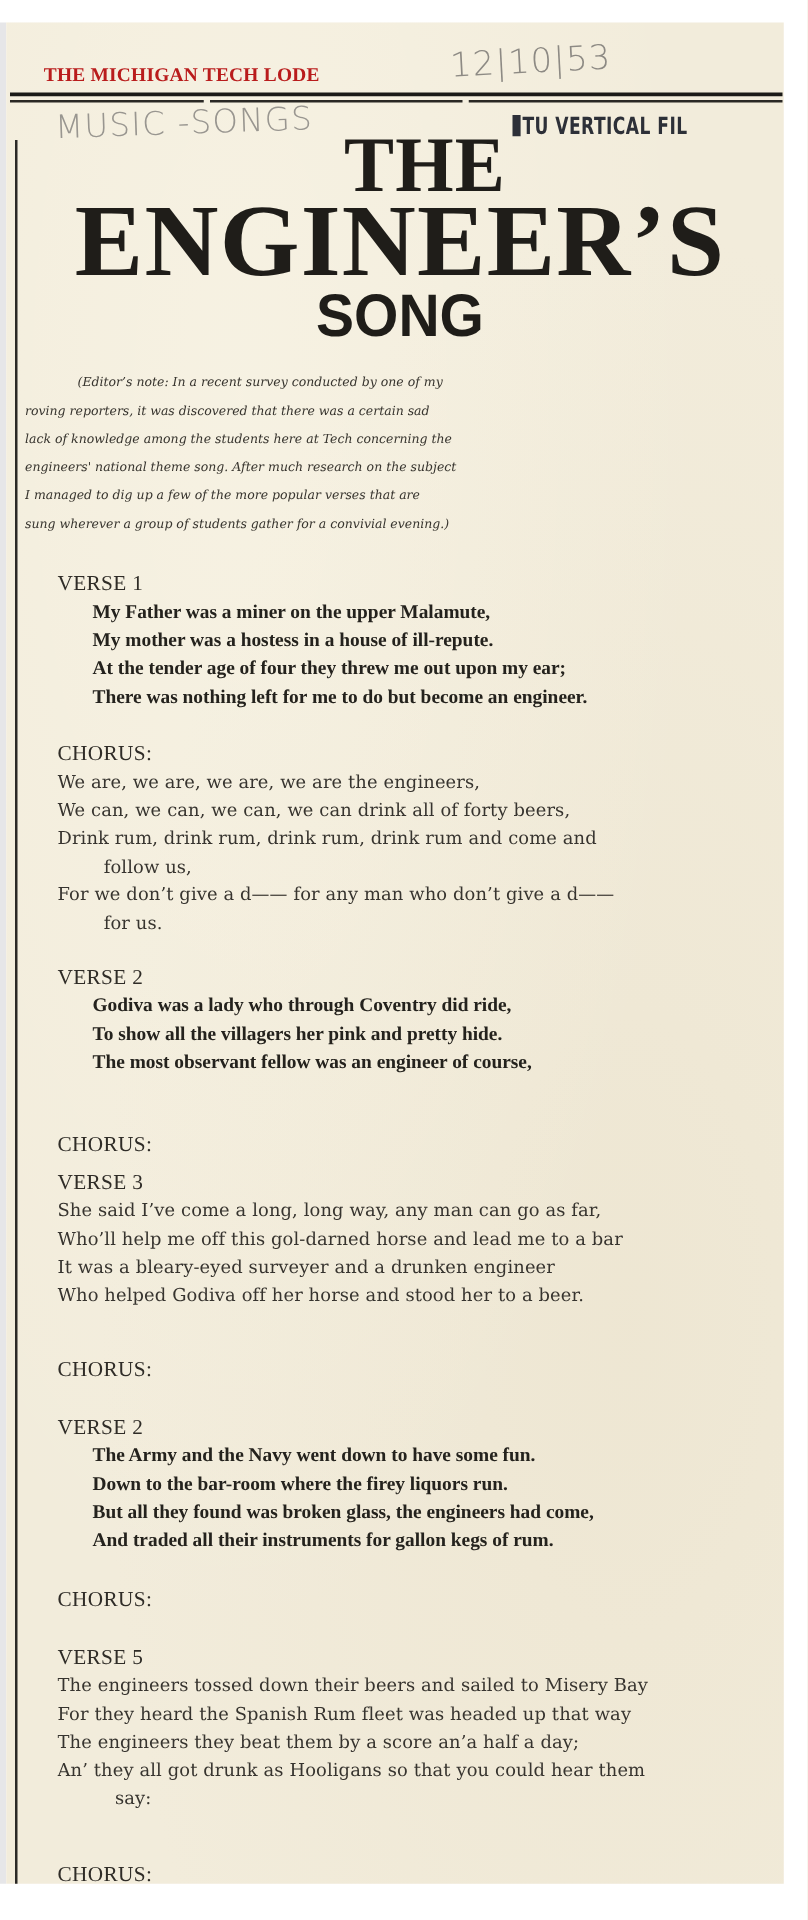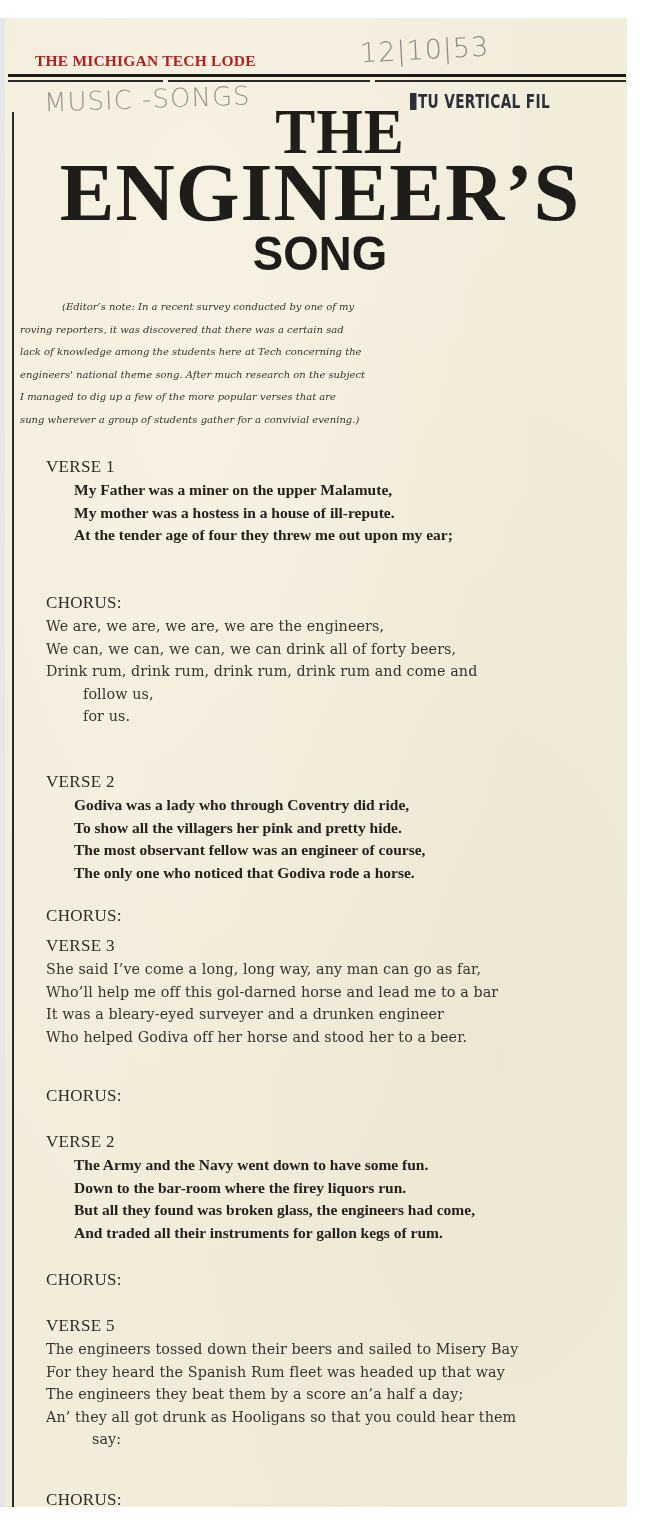--- a/index.html
+++ b/index.html
@@ -96,41 +96,42 @@
   <span class="line">I managed to dig up a few of the more popular verses that are</span>
   <span class="line">sung wherever a group of students gather for a convivial evening.)</span>
 </div>
 
 <div class="section" style="top:455px;">
   <div class="label">VERSE 1</div>
   <div class="lines bold">
     <span class="l">My Father was a miner on the upper Malamute,</span>
     <span class="l">My mother was a hostess in a house of ill-repute.</span>
     <span class="l">At the tender age of four they threw me out upon my ear;</span>
+    <span class="l">There was nothing left for me to do but become an engineer.</span>
   </div>
 </div>
 
 <div class="section" style="top:591px;">
   <div class="label">CHORUS:</div>
   <div class="lines plain">
     <span class="l">We are, we are, we are, we are the engineers,</span>
     <span class="l">We can, we can, we can, we can drink all of forty beers,</span>
     <span class="l">Drink rum, drink rum, drink rum, drink rum and come and</span>
     <span class="l indent">follow us,</span>
+    <span class="l">For we don’t give a d—— for any man who don’t give a d——</span>
     <span class="l indent">for us.</span>
   </div>
 </div>
 
 <div class="section" style="top:770px;">
   <div class="label">VERSE 2</div>
   <div class="lines bold">
     <span class="l">Godiva was a lady who through Coventry did ride,</span>
     <span class="l">To show all the villagers her pink and pretty hide.</span>
     <span class="l">The most observant fellow was an engineer of course,</span>
-    <span class="l">The only one who noticed that Godiva rode a horse.</span>
   </div>
 </div>
 
 <div class="section" style="top:904px;">
   <div class="label">CHORUS:</div>
 </div>
 
 <div class="section" style="top:934px;">
   <div class="label">VERSE 3</div>
   <div class="lines plain">

